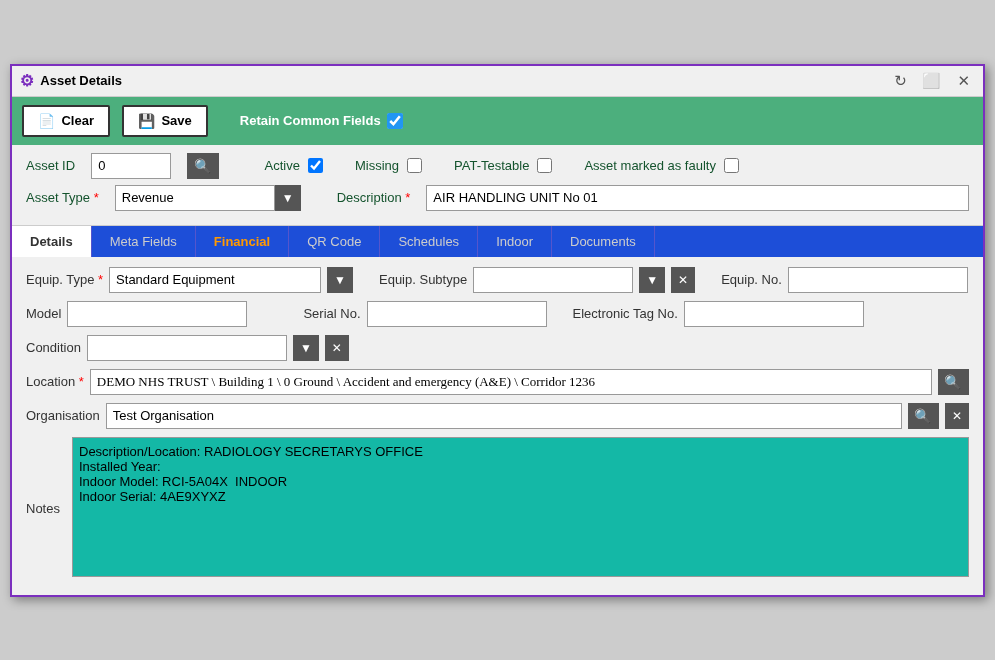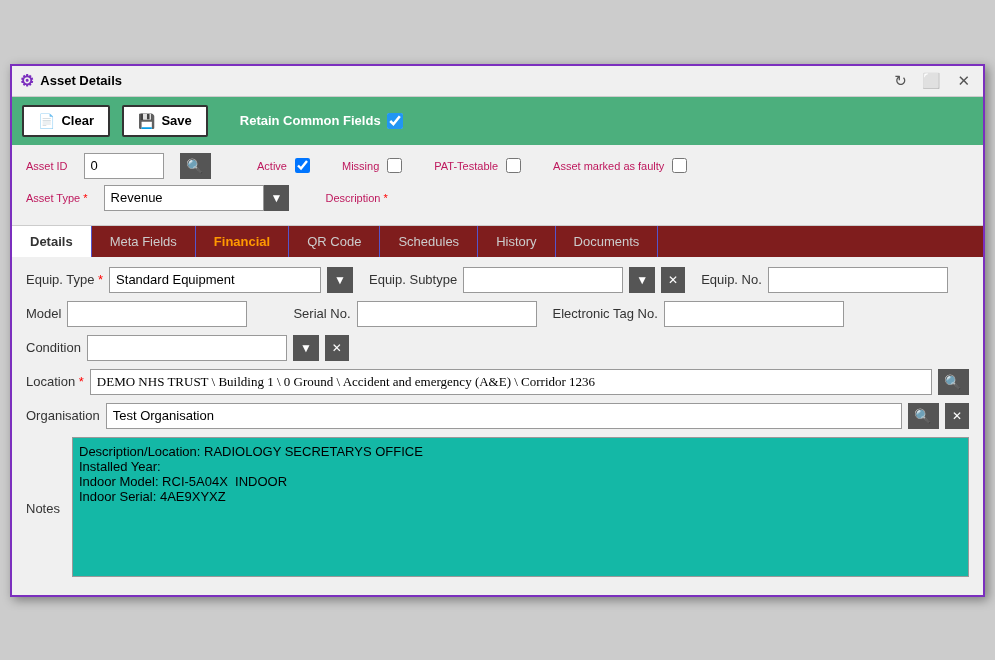--- a/index.html
+++ b/index.html
@@ -88,22 +88,22 @@
     }
 
     .form-row {
       display: flex;
       align-items: center;
       gap: 16px;
       margin-bottom: 6px;
     }
 
     .form-label {
-      color: #be185d;
-      font-size: 11px;
+      color: #14532d;
+      font-size: 13px;
       min-width: fit-content;
     }
 
     .form-label.required::after {
       content: ' *';
       color: red;
     }
 
     .form-input {
       border: 1px solid #999;
@@ -157,21 +157,21 @@
       flex: 1;
       border: 1px solid #999;
       padding: 3px 6px;
       font-size: 13px;
       height: 26px;
       background: #fff;
     }
 
     
     .tabs-bar {
-      background: #7f1d1d;
+      background: #1d4ed8;
       display: flex;
       align-items: stretch;
       padding: 0 0;
     }
 
     .tab {
       padding: 8px 18px;
       color: #ccc;
       cursor: pointer;
       font-size: 13px;
@@ -193,21 +193,21 @@
 
     
     .details-panel {
       background: #f0f0f0;
       padding: 10px 14px;
     }
 
     .details-row {
       display: flex;
       align-items: center;
-      gap: 6px;
+      gap: 16px;
       margin-bottom: 8px;
     }
 
     .field-group {
       display: flex;
       align-items: center;
       gap: 6px;
     }
 
     .field-label {
@@ -375,30 +375,31 @@
     </div>
 
     <div class="form-row">
       <label class="form-label required">Asset Type</label>
       <div class="select-with-arrow">
         <input type="text" class="form-input" style="width: 160px;" value="Revenue">
         <button class="dropdown-btn">▼</button>
       </div>
 
       <label class="form-label required" style="margin-left:20px;">Description</label>
+      <input type="text" class="desc-input" value="AIR HANDLING UNIT No 01" style="">
     </div>
   </div>
 
   <div class="tabs-bar">
     <div class="tab active">Details</div>
     <div class="tab">Meta Fields</div>
     <div class="tab financial">Financial</div>
     <div class="tab">QR Code</div>
     <div class="tab">Schedules</div>
-    <div class="tab">History</div>
+    <div class="tab">Indoor</div>
     <div class="tab">Documents</div>
   </div>
 
   <div class="details-panel">
 
     <div class="details-row">
       <div class="field-group">
         <label class="field-label required">Equip. Type</label>
         <input type="text" class="field-input equip-type-select" value="Standard Equipment" style="">
         <button class="dropdown-btn">▼</button>

